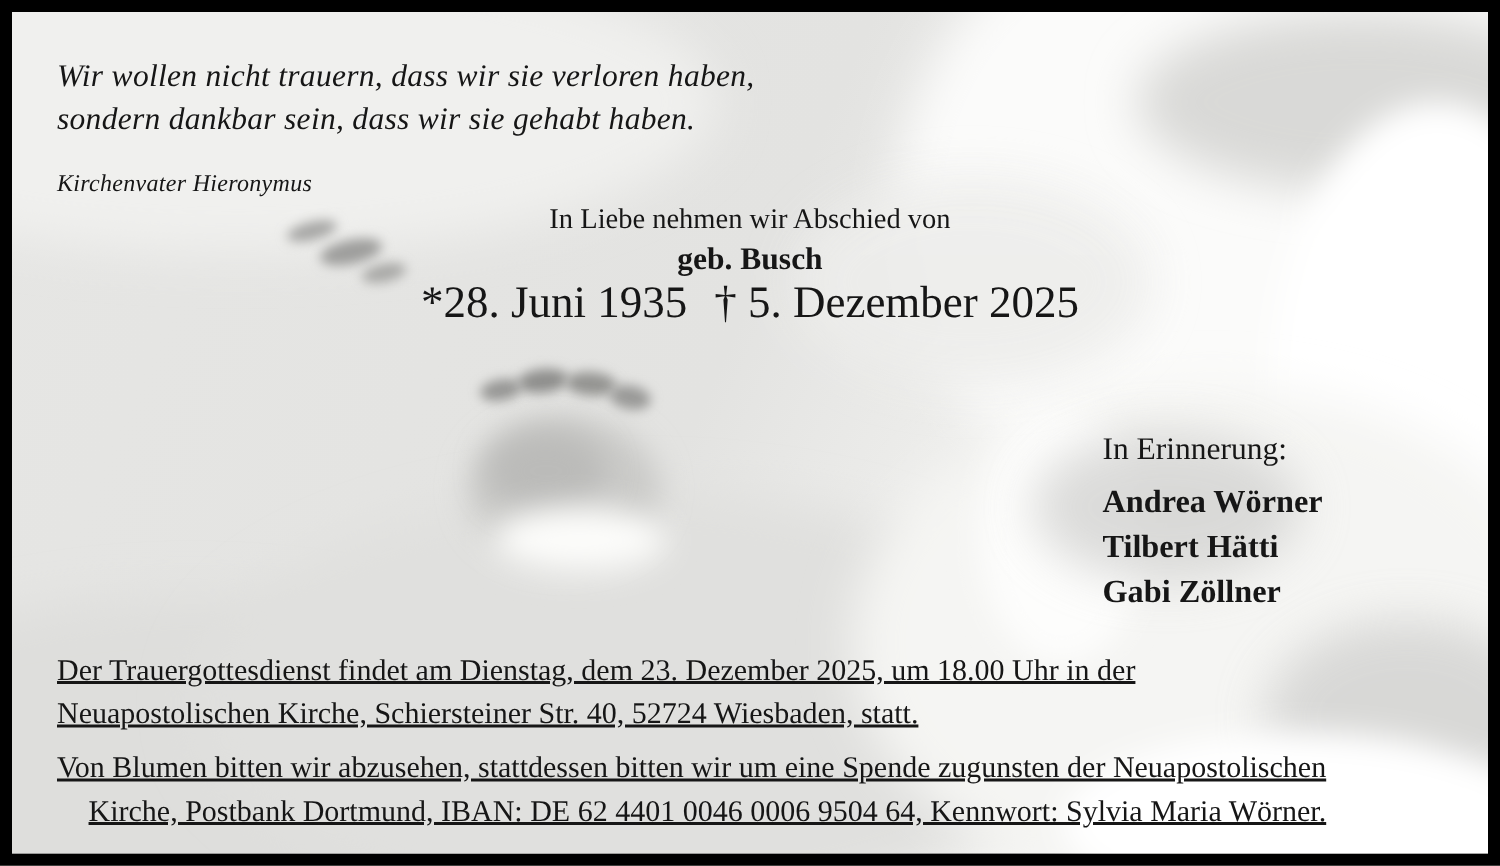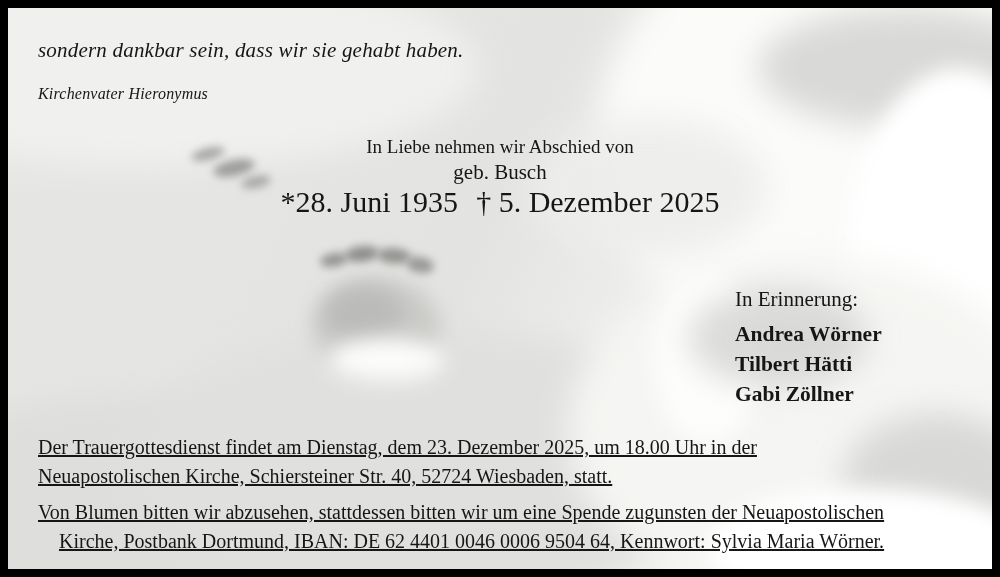--- a/index.html
+++ b/index.html
@@ -48,21 +48,21 @@
     text-align: center;
   }
   .farewell-intro { font-size: 19px; line-height: 26px; }
   .deceased-name {
     font-size: 44px;
     font-weight: 700;
     line-height: 50px;
     margin-top: 10px;
     letter-spacing: 0.3px;
   }
-  .maiden-name { font-size: 21px; font-weight: 400; line-height: 24px; }
+  .maiden-name { font-size: 21px; font-weight: 700; line-height: 24px; }
   .life-dates { font-size: 30px; font-weight: 400; line-height: 28px; margin-top: 4px; }
   .birth-date { margin-right: 18px; }
 
   
   .memorial-block { left: 727px; top: 279px; }
   .memorial-heading { font-size: 21px; line-height: 24px; margin-bottom: 8px; }
   .mourner-name { font-size: 21.5px; font-weight: 700; line-height: 30px; }
 
   
   .service-block { left: 30px; top: 425px; }
@@ -121,20 +121,21 @@
         <ellipse cx="354" cy="246" rx="17" ry="8" fill="#8f8f8d" filter="url(#b2)" transform="rotate(-6 354 246)"></ellipse>
         <ellipse cx="386" cy="248" rx="17" ry="8" fill="#949492" filter="url(#b2)" transform="rotate(4 386 248)"></ellipse>
         <ellipse cx="412" cy="257" rx="14" ry="8" fill="#9a9a98" filter="url(#b2)" transform="rotate(10 412 257)"></ellipse>
         <ellipse cx="368" cy="318" rx="64" ry="48" fill="#cacac8" filter="url(#b1)"></ellipse>
         <ellipse cx="356" cy="306" rx="40" ry="28" fill="#bbbbb9" filter="url(#b1)"></ellipse>
         <ellipse cx="378" cy="352" rx="58" ry="22" fill="#fcfcfa" filter="url(#b1)"></ellipse>
       </g>
     </svg>
 
     <div class="layer quote-block">
+      <div class="quote-line">Wir wollen nicht trauern, dass wir sie verloren haben,</div>
       <div class="quote-line">sondern dankbar sein, dass wir sie gehabt haben.</div>
       <div class="quote-attribution">Kirchenvater Hieronymus</div>
     </div>
 
     <div class="layer center-block">
       <div class="farewell-intro">In Liebe nehmen wir Abschied von</div>
       <div class="maiden-name">geb. Busch</div>
       <div class="life-dates">
         <span class="birth-date">*28. Juni 1935</span><span>† 5. Dezember 2025</span>
       </div>

